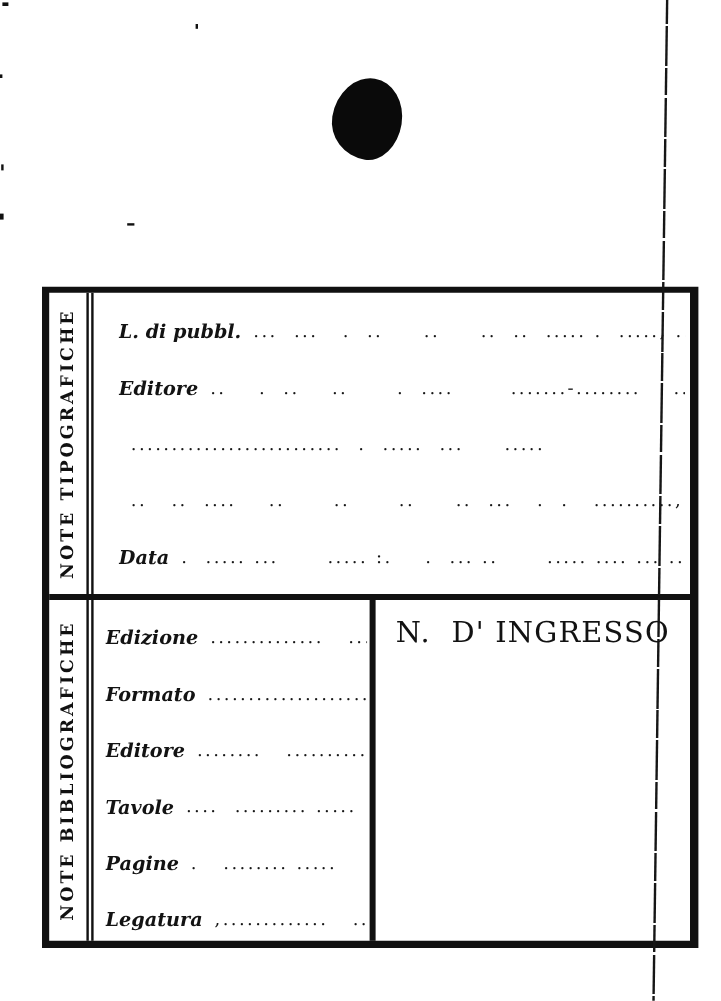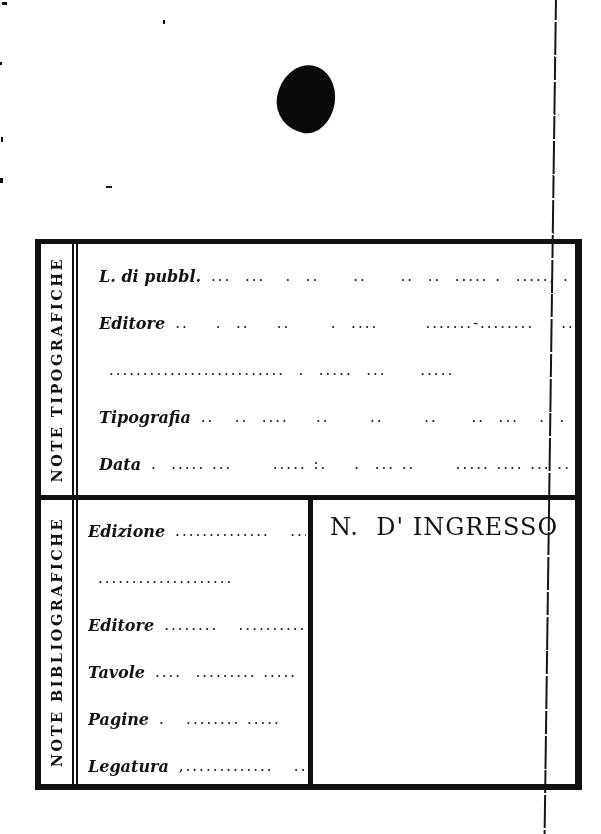--- a/index.html
+++ b/index.html
@@ -151,21 +151,20 @@
         <span class="field-dots">...  ...   .  ..     ..     ..  ..  ..... .  ....., ......</span>
       </div>
       <div class="field-row">
         <span class="field-label">Editore</span>
         <span class="field-dots">..    .  ..    ..      .  ....       .......-........    ...   .......</span>
       </div>
       <div class="field-row">
         <span class="field-dots">..........................  .  .....  ...     .....</span>
       </div>
       <div class="field-row">
-        <span class="field-label">Tipografia</span>
         <span class="field-dots">..   ..  ....    ..      ..      ..     ..  ...   .  .   .........., ..</span>
       </div>
       <div class="field-row">
         <span class="field-label">Data</span>
         <span class="field-dots">.  ..... ...      ..... :.    .  ... ..      ..... .... ... ...</span>
       </div>
     </div>
   </div>
 
   <div class="section-divider"></div>
@@ -173,20 +172,21 @@
   <div class="section section-bottom">
     <div class="side-col">
       <span class="side-label">NOTE BIBLIOGRAFICHE</span>
     </div>
     <div class="bottom-fields">
       <div class="field-row">
         <span class="field-label">Edizione</span>
         <span class="field-dots">..............   ...</span>
       </div>
       <div class="field-row">
+        <span class="field-label">Formato</span>
         <span class="field-dots">....................</span>
       </div>
       <div class="field-row">
         <span class="field-label">Editore</span>
         <span class="field-dots">........   ...........</span>
       </div>
       <div class="field-row">
         <span class="field-label">Tavole</span>
         <span class="field-dots">....  ......... .....</span>
       </div>

